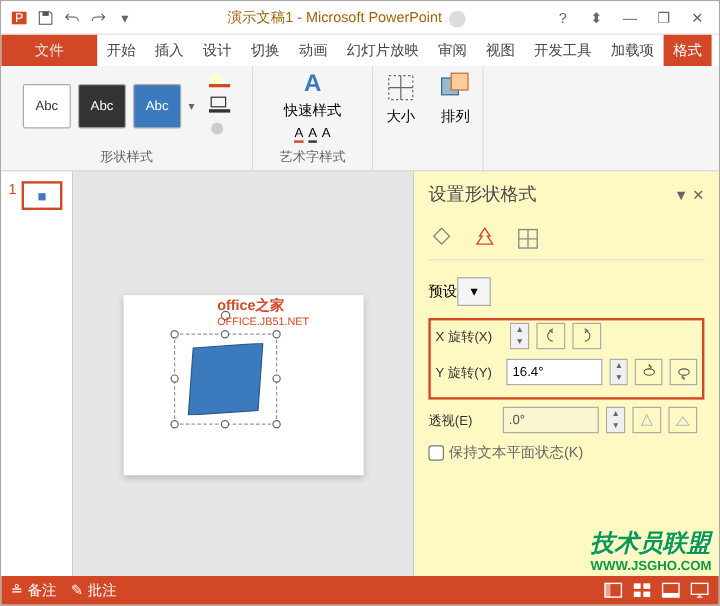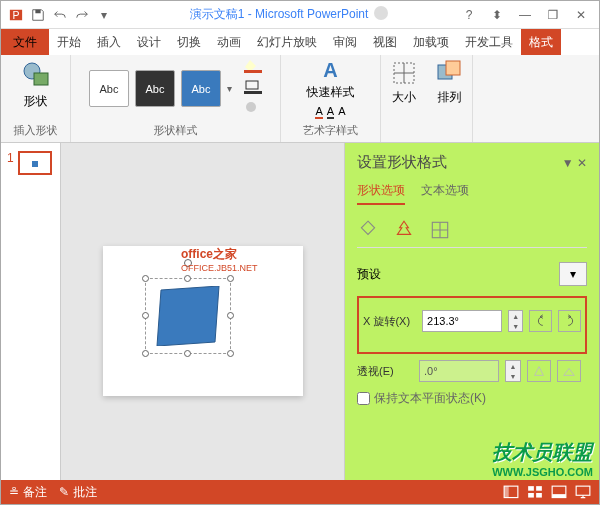--- a/index.html
+++ b/index.html
@@ -1,26 +1,26 @@
 <!DOCTYPE html>
 <html><head>
 <meta charset="utf-8">
 <style>
 *{box-sizing:border-box;margin:0;padding:0;font-family:"Microsoft YaHei","Segoe UI",sans-serif;font-size:12px}
 body{width:600px;height:505px;background:#fff;position:relative;overflow:hidden;border:1px solid #aaa}
 .titlebar{height:28px;background:#fff;display:flex;align-items:center;border-bottom:1px solid #ddd}
 .qat{display:flex;align-items:center;gap:4px;padding:0 6px}
 .qat-icon{width:18px;height:18px;display:flex;align-items:center;justify-content:center;color:#666;cursor:pointer}
 .qat-icon svg{width:14px;height:14px}
-.title{flex:1;text-align:center;color:#3b82f6;font-size:12px;display:flex;align-items:flex-start;justify-content:center;gap:6px}
+.title{flex:1;text-align:center;color:#a16207;font-size:12px;display:flex;align-items:flex-end;justify-content:center;gap:6px}
 .title-emoji{width:14px;height:14px;border-radius:50%;background:#ddd}
 .win-controls{display:flex;gap:8px;padding-right:8px}
 .win-btn{width:20px;height:20px;display:flex;align-items:center;justify-content:center;color:#666;cursor:pointer}
 .ribbon-tabs{height:26px;background:#fff;display:flex;align-items:center;padding-left:0}
-.file-tab{background:#d24726;color:#000000;padding:4px 12px;height:26px;display:flex;align-items:center}
+.file-tab{background:#d24726;color:#e5e5e5;padding:4px 28px;height:26px;display:flex;align-items:center}
 .tab{padding:4px 8px;color:#444;cursor:pointer;height:26px;display:flex;align-items:center}
 .tab.active{color:#d24726}
 .tab.format{background:#d24726;color:#fff}
 .user-area{margin-left:auto;display:flex;align-items:center;gap:4px;padding-right:6px}
 .avatar{width:24px;height:24px;background:#ccc;border:1px solid #aaa}
 .ribbon{height:88px;background:#f5f5f5;border-bottom:1px solid #ccc;display:flex}
 .rgroup{border-right:1px solid #ddd;padding:4px 8px;display:flex;flex-direction:column;align-items:center;justify-content:space-between}
 .rgroup-label{font-size:11px;color:#666;text-align:center}
 .shape-btn{width:40px;display:flex;flex-direction:column;align-items:center;gap:2px}
 .shape-icon{width:32px;height:32px;display:flex;align-items:center;justify-content:center}
@@ -45,33 +45,33 @@
 .shape-obj{position:absolute;left:50px;top:40px;width:70px;height:60px}
 .shape-handles{position:absolute;inset:-8px;border:1px dashed #999}
 .handle{position:absolute;width:7px;height:7px;background:#fff;border:1px solid #666;border-radius:50%}
 .h-tl{top:-4px;left:-4px}.h-tr{top:-4px;right:-4px}.h-bl{bottom:-4px;left:-4px}.h-br{bottom:-4px;right:-4px}
 .h-t{top:-4px;left:50%;margin-left:-4px}.h-b{bottom:-4px;left:50%;margin-left:-4px}
 .h-l{left:-4px;top:50%;margin-top:-4px}.h-r{right:-4px;top:50%;margin-top:-4px}
 .rot-handle{position:absolute;top:-20px;left:50%;margin-left:-4px;width:8px;height:8px;background:#fff;border:1px solid #666;border-radius:50%}
 .shape-poly{width:100%;height:100%}
 .watermark{position:absolute;top:102px;left:120px;color:#d24726;font-size:14px;font-weight:bold;z-index:5}
 .watermark small{display:block;font-size:9px;color:#d24726;font-weight:normal}
-.format-pane{width:255px;background:#bef264;border-left:1px solid #ccc;padding:10px 12px;position:relative}
+.format-pane{width:255px;background:#fef9c3;border-left:1px solid #ccc;padding:10px 12px;position:relative}
 .pane-header{display:flex;justify-content:space-between;align-items:center;margin-bottom:10px}
 .pane-title{font-size:15px;color:#4a4a4a}
 .pane-close{cursor:pointer;color:#666;font-size:12px}
 .pane-tabs{display:flex;gap:16px;margin-bottom:8px}
 .pane-tab{font-size:12px;color:#666;padding-bottom:4px;cursor:pointer}
 .pane-tab.active{color:#d24726;border-bottom:2px solid #d24726}
 .pane-icons{display:flex;gap:14px;padding:6px 0;border-bottom:1px solid #ddd;margin-bottom:10px}
 .pi{width:22px;height:22px;display:flex;align-items:center;justify-content:center;cursor:pointer}
 .pi.sel{color:#d24726}
-.preset-row{display:flex;justify-content:space-between;align-items:center;padding:4px 0;margin-bottom:6px}
+.preset-row{display:flex;align-items:center;padding:4px 0;margin-bottom:6px}
 .preset-btn{width:28px;height:24px;border:1px solid #aaa;background:#f5f5f5}
-.rot-group{border:2px solid #d24726;padding:12px 4px;margin-bottom:6px}
+.rot-group{border:2px solid #d24726;padding:2px 4px;margin-bottom:6px}
 .prop-row{display:flex;align-items:center;gap:6px;margin-bottom:8px}
 .prop-label{width:56px;font-size:11px;color:#333}
 .prop-input{width:80px;height:22px;border:1px solid #aaa;padding:0 4px;font-size:11px;text-align:left}
 .spinner{width:16px;height:22px;display:flex;flex-direction:column;border:1px solid #aaa}
 .spin{flex:1;display:flex;align-items:center;justify-content:center;font-size:7px;color:#666;background:#f0f0f0;cursor:pointer}
 .reset-btn{width:24px;height:22px;border:1px solid #aaa;display:flex;align-items:center;justify-content:center;cursor:pointer}
 .reset-btn svg{width:14px;height:14px}
 .disabled{color:#aaa}
 .chk-row{display:flex;align-items:center;gap:4px;font-size:11px;color:#666;margin-top:4px}
 .statusbar{position:absolute;bottom:0;left:0;right:0;height:24px;background:#d24726;display:flex;align-items:center;color:#fff;font-size:11px;padding:0 8px;gap:12px}
@@ -127,38 +127,26 @@
 <div class="ribbon-tabs">
   <div class="file-tab">文件</div>
   <div class="tab">开始</div>
   <div class="tab">插入</div>
   <div class="tab">设计</div>
   <div class="tab">切换</div>
   <div class="tab">动画</div>
   <div class="tab">幻灯片放映</div>
   <div class="tab">审阅</div>
   <div class="tab">视图</div>
+  <div class="tab">开发工具</div>
   <div class="tab">加载项</div>
-  <div class="tab">开发工具</div>
   <div class="tab format active">格式</div>
 </div>
 
 <div class="ribbon">
-  <div class="rgroup" style="width:70px">
-    <div class="shape-btn">
-      <div class="shape-icon">
-          <svg viewBox="0 0 32 32">
-            <circle cx="12" cy="12" r="8" fill="#9bc" stroke="#369"></circle>
-            <rect x="14" y="14" width="14" height="12" fill="#7a6" stroke="#363"></rect>
-          </svg>
-        </div>
-      <span>形状</span>
-    </div>
-    <div class="rgroup-label">插入形状</div>
-  </div>
   <div class="rgroup" style="width:210px">
     <div class="style-gallery">
       <div class="style-sw sw1">Abc</div>
       <div class="style-sw sw2">Abc</div>
       <div class="style-sw sw3">Abc</div>
       <span style="font-size:10px;color:#666">▾</span>
       <div class="fill-col">
         <div><svg width="18" height="14">
               <path d="M6 1l6 6-6 6-5-5z" fill="#ffc"></path>
               <rect y="11" width="18" height="3" fill="#d24726"></rect>
@@ -239,24 +227,20 @@
             <polygon points="8,4 66,0 62,56 4,60" fill="#3a7abd" stroke="#2a5a8d"></polygon>
           </svg>
       </div>
     </div>
   </div>
   <div class="format-pane">
     <div class="pane-header">
       <span class="pane-title">设置形状格式</span>
       <span class="pane-close">▼ ✕</span>
     </div>
-    <div class="pane-tabs">
-      <span class="pane-tab active">形状选项</span>
-      <span class="pane-tab">文本选项</span>
-    </div>
     <div class="pane-icons">
       <span class="pi">
           <svg viewBox="0 0 20 20">
             <path d="M10 2l6 6-6 6-6-6z" fill="none" stroke="#888"></path>
           </svg>
         </span>
       <span class="pi sel">
           <svg viewBox="0 0 20 20">
             <polygon points="10,2 14,8 12,8 16,14 4,14 8,8 6,8" fill="none" stroke="#d24726"></polygon>
           </svg>
@@ -268,35 +252,54 @@
           </svg>
         </span>
     </div>
     <div class="preset-row">
       <span>预设</span>
       <button class="preset-btn">▾</button>
     </div>
     <div class="rot-group">
       <div class="prop-row">
         <span class="prop-label">X 旋转(X)</span>
-        <input class="prop-input" value="213.3°" style="">
         <div class="spinner">
             <div class="spin">▲</div>
             <div class="spin">▼</div>
           </div>
         <div class="reset-btn">
             <svg viewBox="0 0 16 16">
               <path d="M10 3a5 5 0 100 10" fill="none" stroke="#555"></path>
               <path d="M10 1l-3 2 3 2" fill="none" stroke="#555"></path>
             </svg>
           </div>
         <div class="reset-btn">
             <svg viewBox="0 0 16 16">
               <path d="M6 3a5 5 0 110 10" fill="none" stroke="#555"></path>
               <path d="M6 1l3 2-3 2" fill="none" stroke="#555"></path>
+            </svg>
+          </div>
+      </div>
+      <div class="prop-row">
+        <span class="prop-label">Y 旋转(Y)</span>
+        <input class="prop-input" value="16.4°" style="">
+        <div class="spinner">
+            <div class="spin">▲</div>
+            <div class="spin">▼</div>
+          </div>
+        <div class="reset-btn">
+            <svg viewBox="0 0 16 16">
+              <ellipse cx="8" cy="8" rx="5" ry="3" fill="none" stroke="#555"></ellipse>
+              <path d="M8 3v-2l2 2-2 2" fill="none" stroke="#555"></path>
+            </svg>
+          </div>
+        <div class="reset-btn">
+            <svg viewBox="0 0 16 16">
+              <ellipse cx="8" cy="8" rx="5" ry="3" fill="none" stroke="#555"></ellipse>
+              <path d="M8 13v2l-2-2 2-2" fill="none" stroke="#555"></path>
             </svg>
           </div>
       </div>
     </div>
     <div class="prop-row disabled">
       <span class="prop-label">透视(E)</span>
       <input class="prop-input" disabled="" value=".0°" style="">
       <div class="spinner">
           <div class="spin">▲</div>
           <div class="spin">▼</div>

